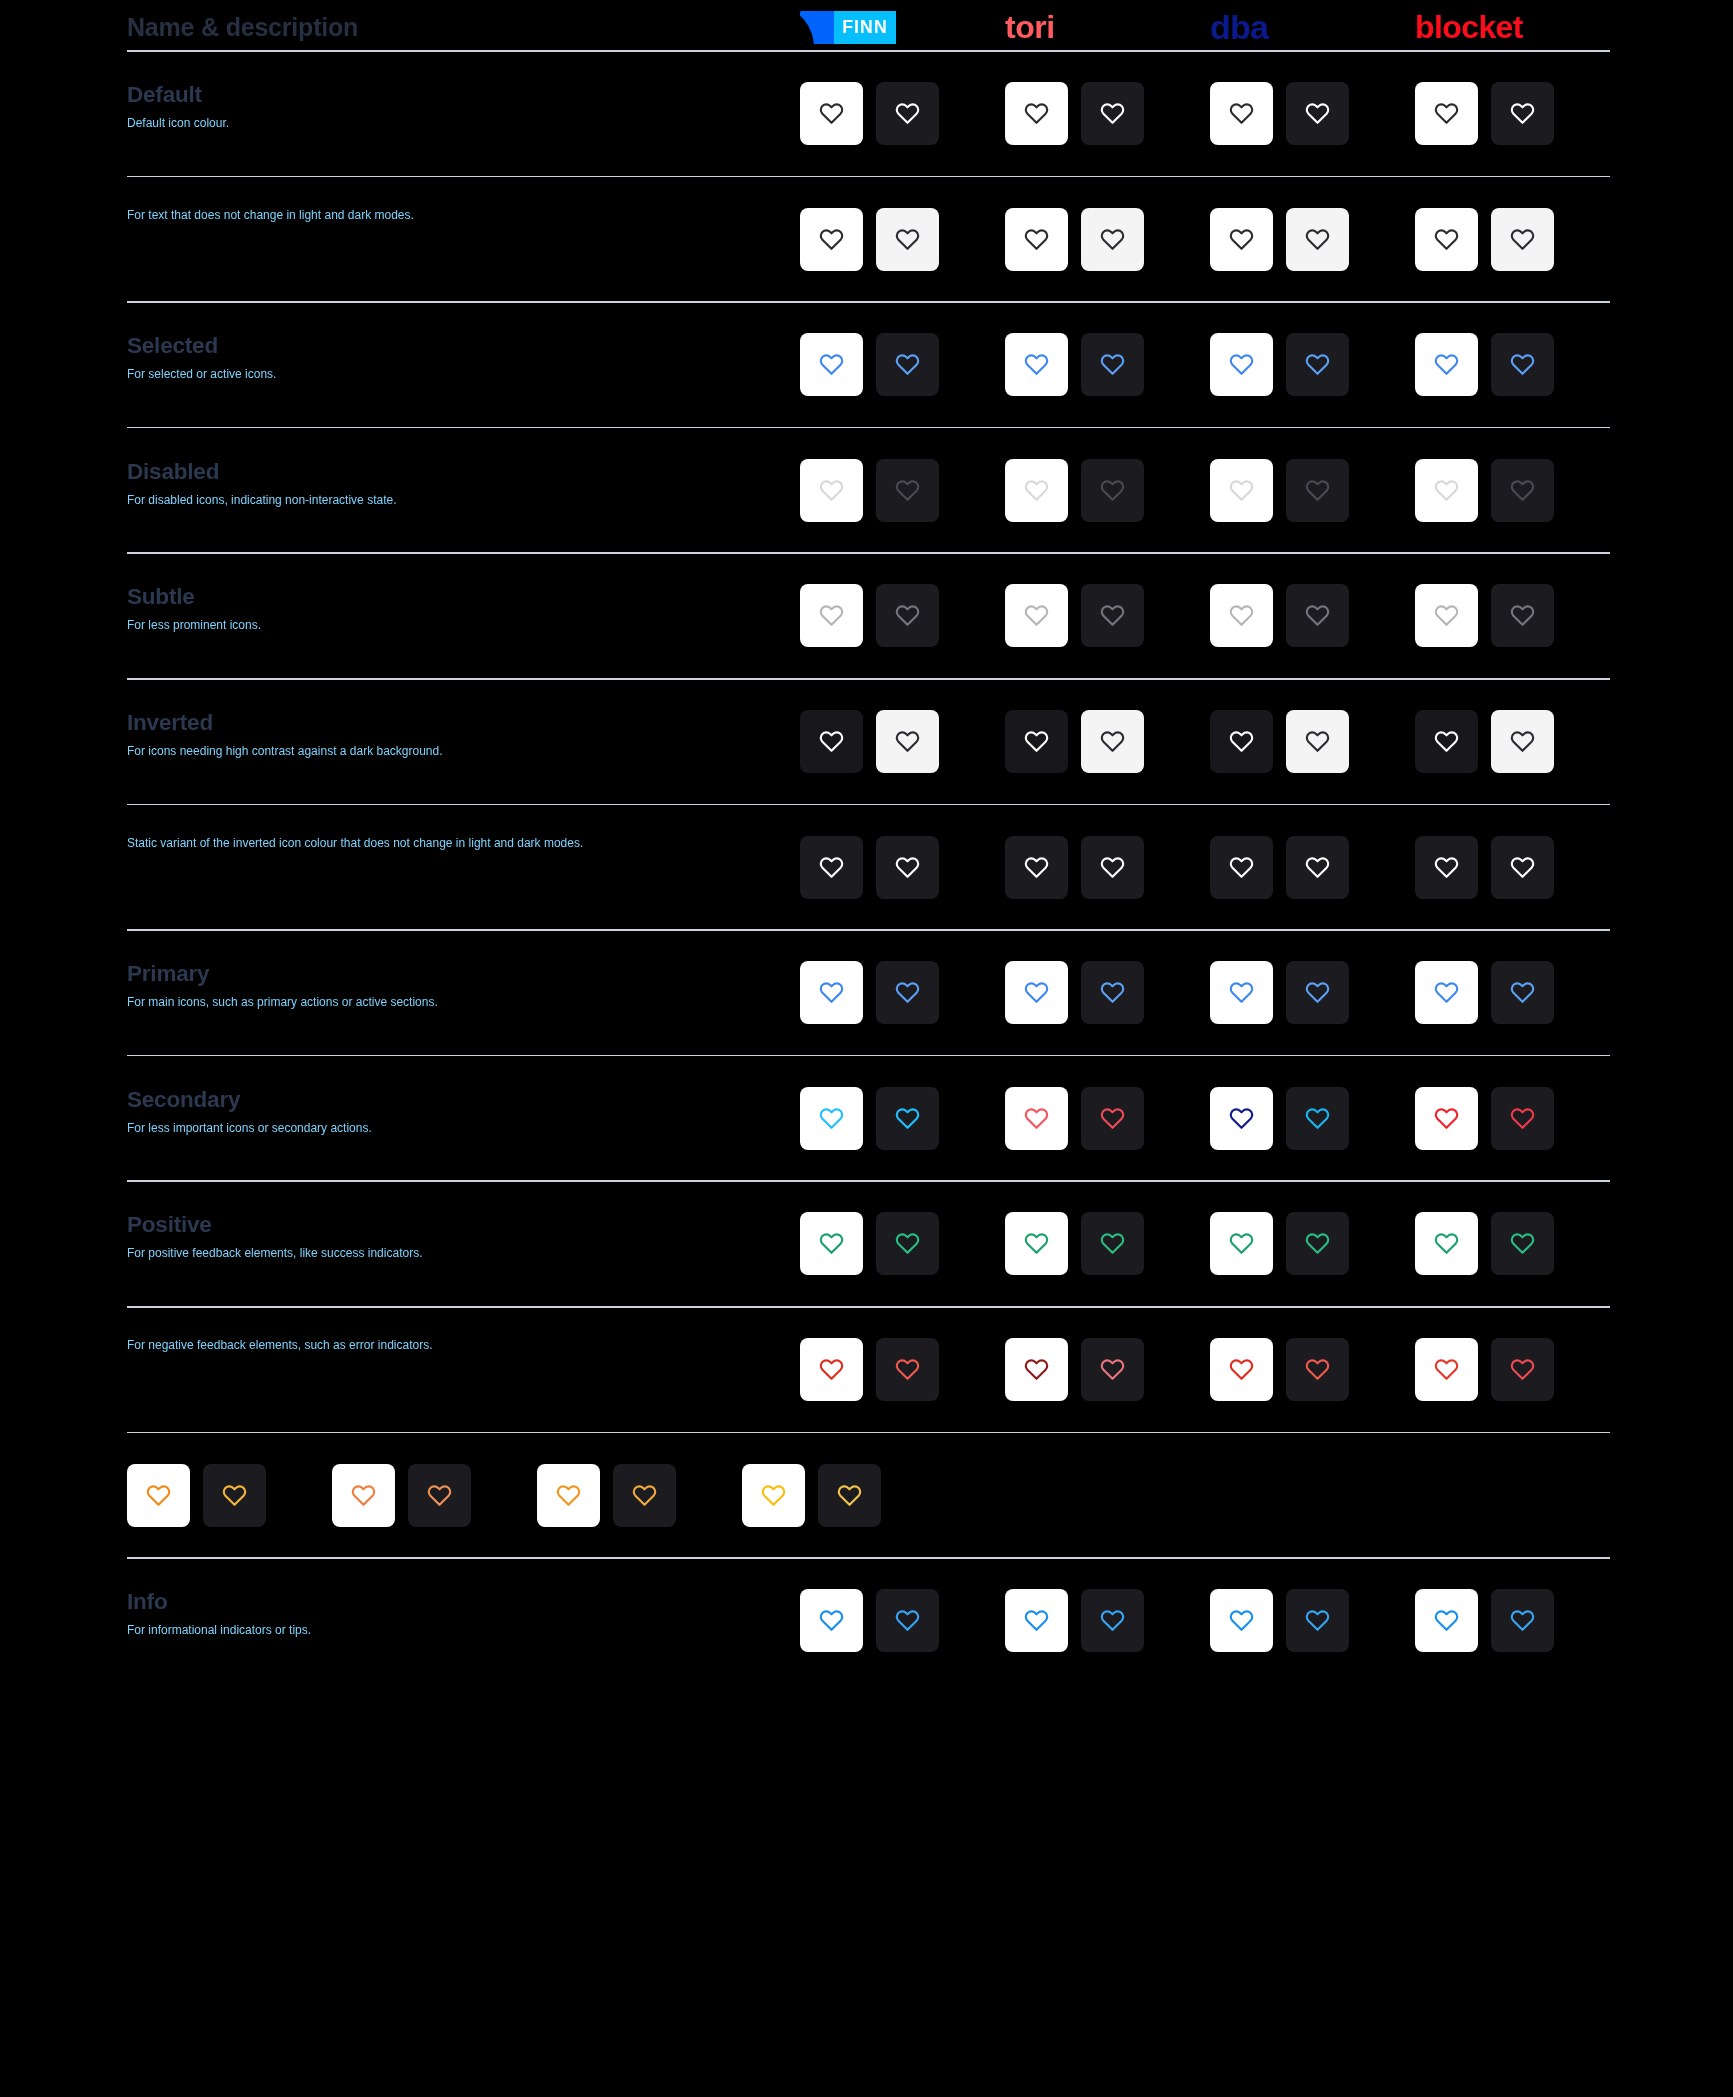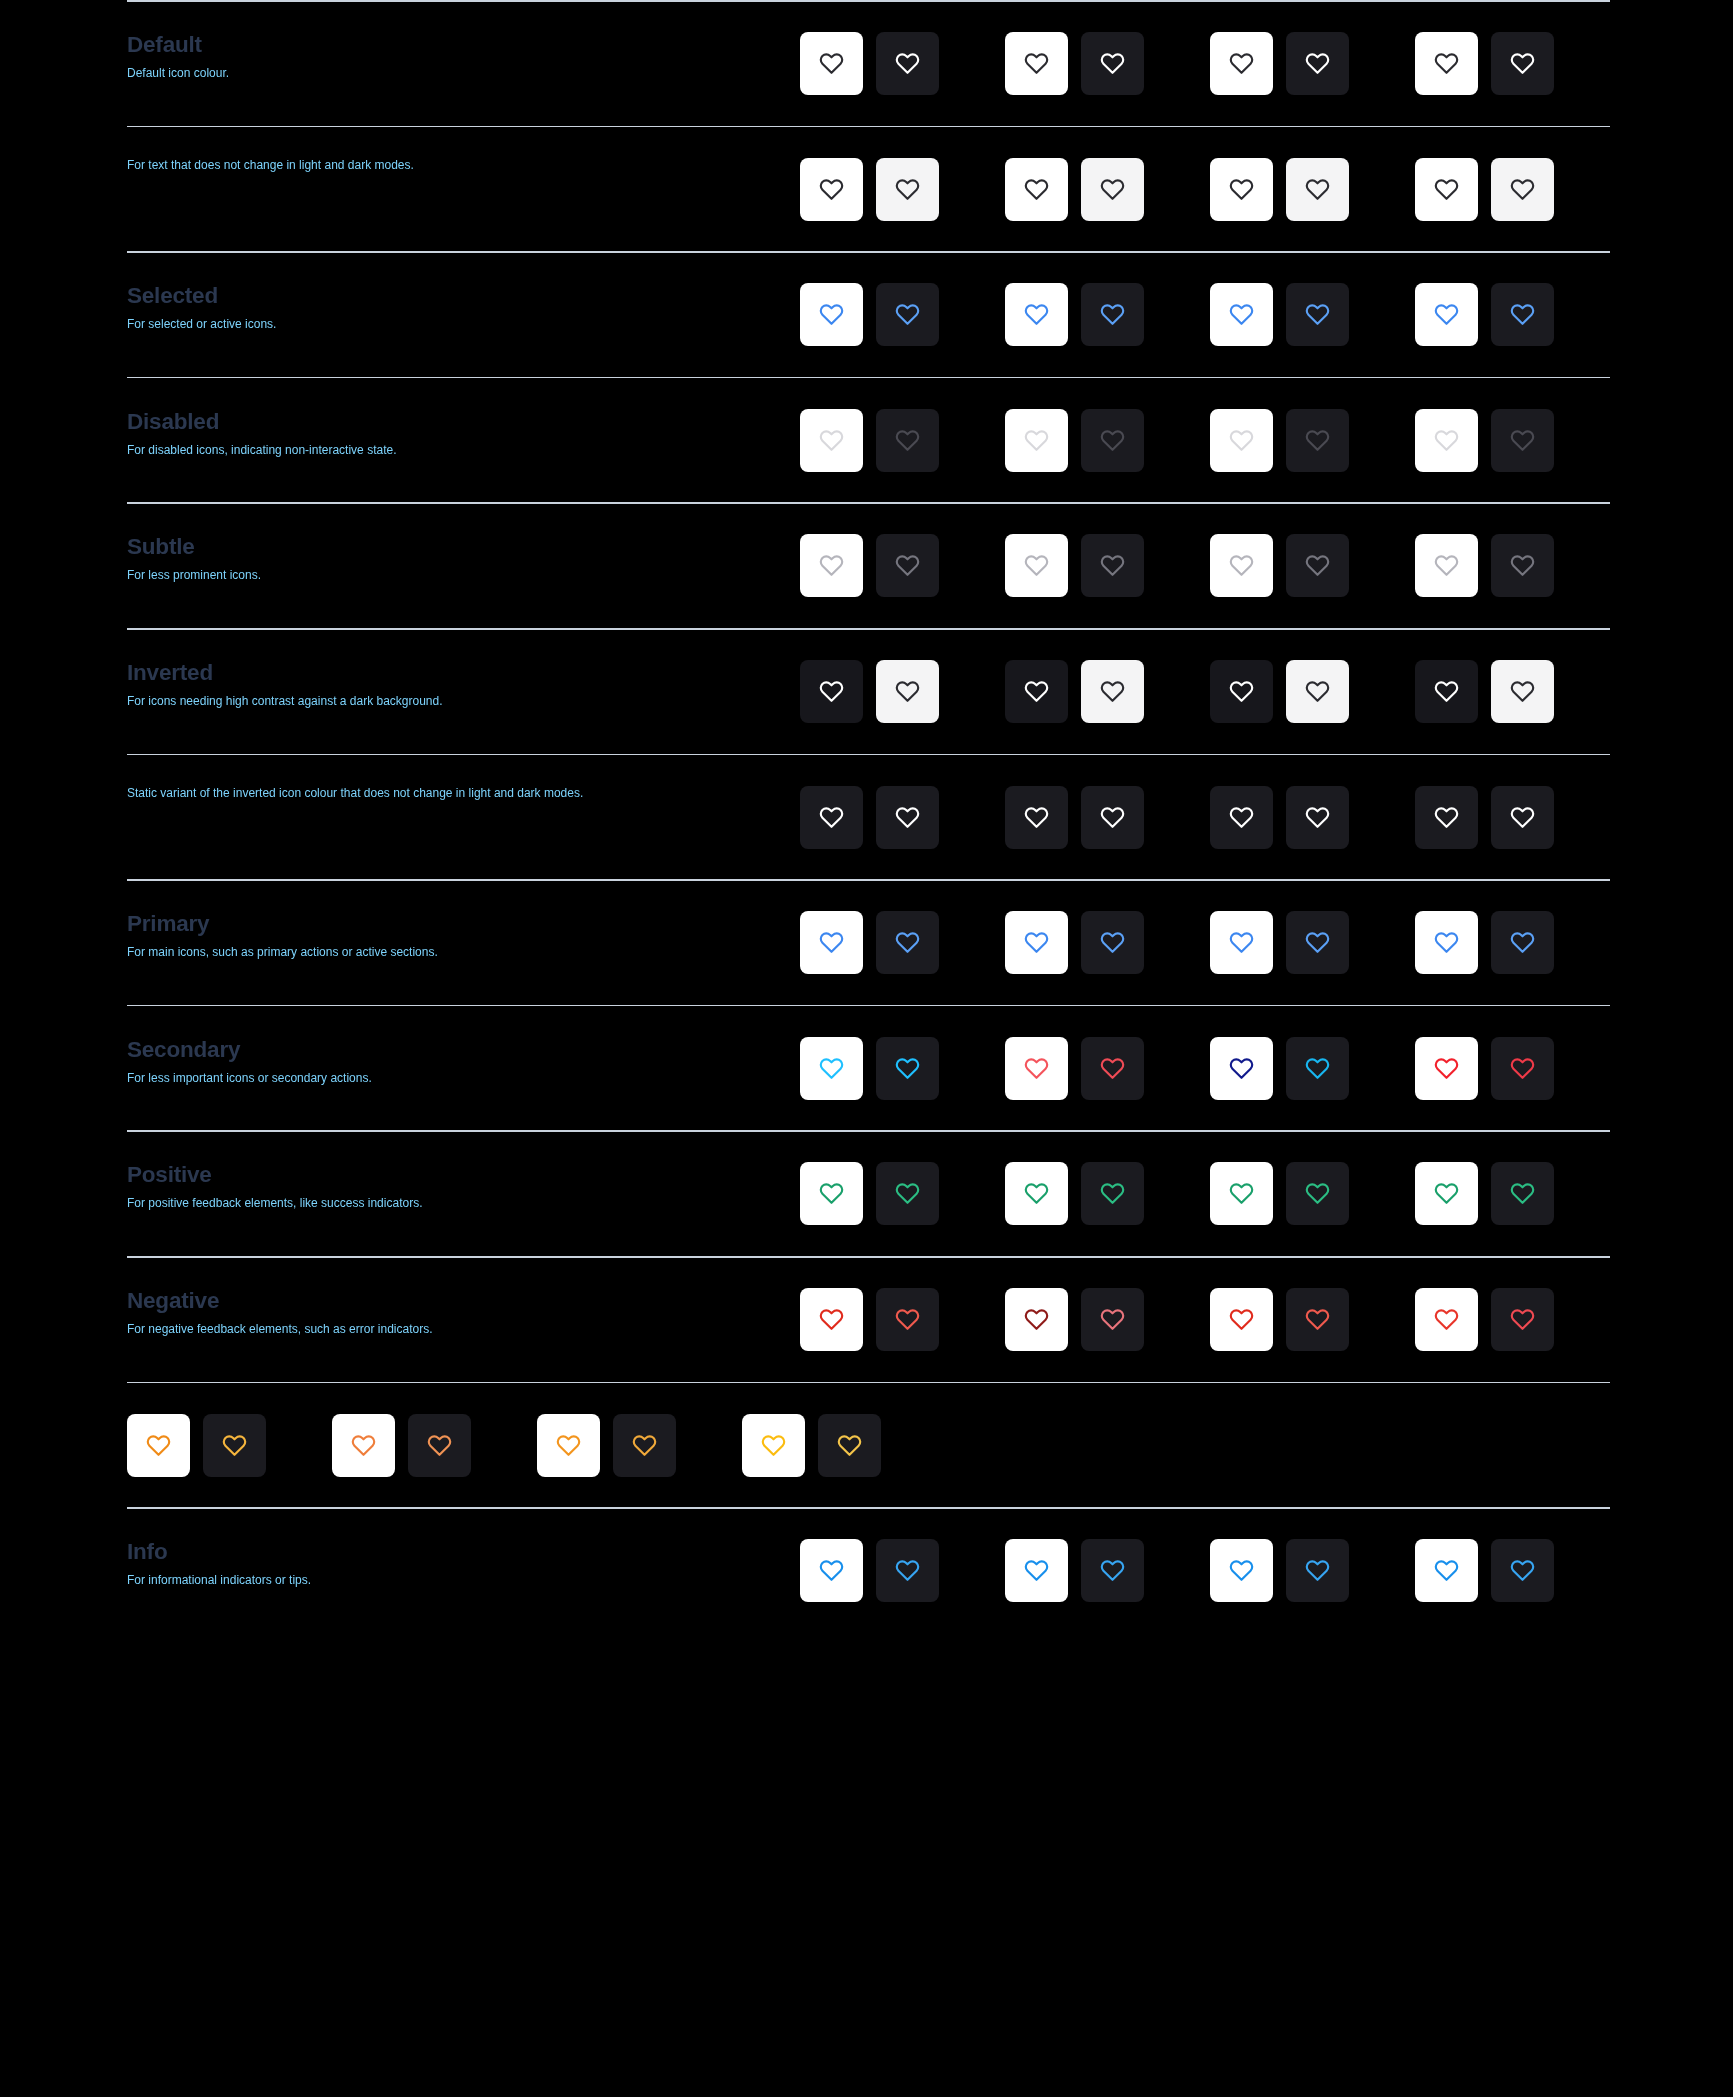--- a/index.html
+++ b/index.html
@@ -172,20 +172,40 @@
     background: #c9d2dd;
     width: 100%;
     margin-top: 30.5px;
   }
 </style>
 </head>
 <body>
 
 <div id="root">
 
+  <div class="header-row">
+    <div class="header-name-cell">Name &amp; description</div>
+    <div class="brand-cells" id="brand-header-cells">
+        <div class="brand-cell">
+          <div class="logo-finn">
+            <div class="mark"></div>
+            <div class="word">FINN</div>
+          </div>
+        </div>
+        <div class="brand-cell">
+          <div class="logo-tori">tori</div>
+        </div>
+        <div class="brand-cell">
+          <div class="logo-dba">dba</div>
+        </div>
+        <div class="brand-cell">
+          <div class="logo-blocket">blocket</div>
+        </div>
+      </div>
+  </div>
 
   <div class="top-divider"></div>
 
   <div id="rows">
       <div>
         <div class="row">
           <div class="row-inner">
             <div class="meta">
               <div class="title">Default</div>
               <div class="desc">Default icon colour.</div>
@@ -948,21 +968,20 @@
               </div>
             </div>
           </div>
         </div>
         <div class="divider"></div>
       </div>
       <div>
         <div class="row">
           <div class="row-inner">
             <div class="meta">
-              <div class="title">Negative</div>
               <div class="desc">For negative feedback elements, such as error indicators.</div>
             </div>
             <div class="swatch-group">
               <div class="brand-swatches">
                 <div class="swatch" style="background:#ffffff">
                   <span>
                     <svg width="27" height="27" viewBox="0 0 24 24" fill="none" stroke="#e02b1d" stroke-width="1.9" stroke-linecap="round" stroke-linejoin="round">
                       <path d="M12 20.3 3.9 12.2a4.9 4.9 0 0 1 0-6.9 4.9 4.9 0 0 1 6.9 0l1.2 1.2 1.2-1.2a4.9 4.9 0 0 1 6.9 0 4.9 4.9 0 0 1 0 6.9z"></path>
                     </svg>
                   </span>

